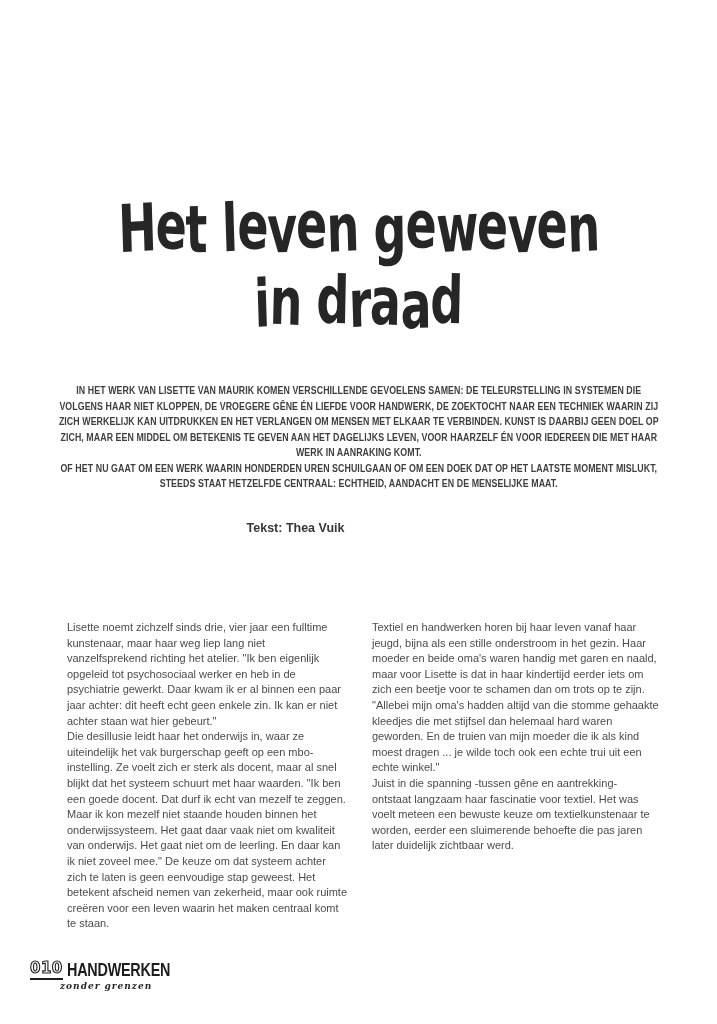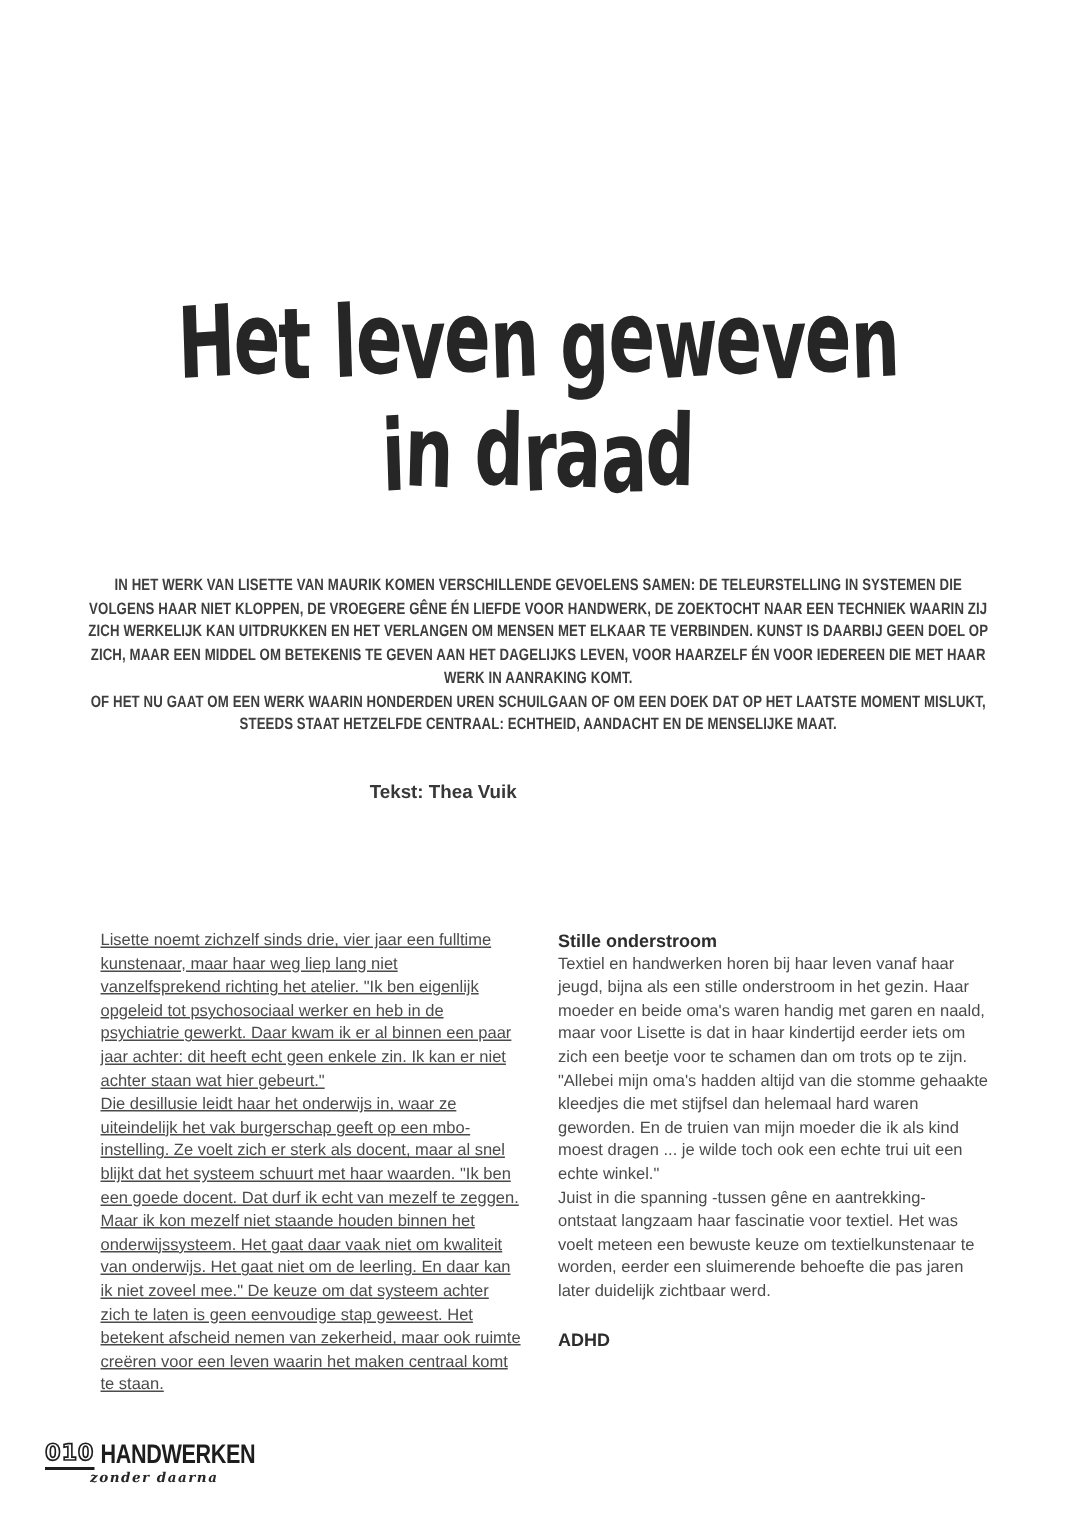--- a/index.html
+++ b/index.html
@@ -67,39 +67,39 @@
   }
 
   
   .column {
     position: absolute;
     top: 620px;
     font-size: 11px;
     line-height: 15.6px;
     color: #4b4b4b;
   }
-  .col-left  { left: 67px;  width: 281px; text-decoration: underline; }
+  .col-left  { left: 67px;  width: 281px; }
   .col-right { left: 372px; width: 287px; }
   .column p { margin: 0; }
   .section-heading {
     font-size: 12px;
     font-weight: 700;
     color: #2d2d2d;
     margin: 0;
   }
   .section + .section { margin-top: 16px; }
 
   
   .footer-logo {
     position: absolute;
     left: 30px;
     top: 960px;
     color: #1d1d1d;
   }
-  .footer-top { display: flex; align-items: flex-start; }
+  .footer-top { display: flex; align-items: center; }
   .page-number {
     font-family: "DejaVu Sans", sans-serif;
     font-weight: 700;
     font-size: 15px;
     line-height: 17px;
     letter-spacing: 0.5px;
     color: transparent;
     -webkit-text-stroke: 1.1px #1d1d1d;
     border-bottom: 2px solid #1d1d1d;
     padding-bottom: 1px;
@@ -145,30 +145,28 @@
     <div>Tekst: Thea Vuik</div>
   </div>
 
   <div class="column col-left">
     <p>Lisette noemt zichzelf sinds drie, vier jaar een fulltime kunstenaar, maar haar weg liep lang niet vanzelfsprekend richting het atelier. "Ik ben eigenlijk opgeleid tot psychosociaal werker en heb in de psychiatrie gewerkt. Daar kwam ik er al binnen een paar jaar achter: dit heeft echt geen enkele zin. Ik kan er niet achter staan wat hier gebeurt."</p>
     <p>Die desillusie leidt haar het onderwijs in, waar ze uiteindelijk het vak burgerschap geeft op een mbo-instelling. Ze voelt zich er sterk als docent, maar al snel blijkt dat het systeem schuurt met haar waarden. "Ik ben een goede docent. Dat durf ik echt van mezelf te zeggen. Maar ik kon mezelf niet staande houden binnen het onderwijssysteem. Het gaat daar vaak niet om kwaliteit van onderwijs. Het gaat niet om de leerling. En daar kan ik niet zoveel mee." De keuze om dat systeem achter zich te laten is geen eenvoudige stap geweest. Het betekent afscheid nemen van zekerheid, maar ook ruimte creëren voor een leven waarin het maken centraal komt te staan.</p>
   </div>
 
   <div class="column col-right">
     <div class="section">
-      <p class="section-heading">Stille onderstroom</p>
       <p>Textiel en handwerken horen bij haar leven vanaf haar jeugd, bijna als een stille onderstroom in het gezin. Haar moeder en beide oma's waren handig met garen en naald, maar voor Lisette is dat in haar kindertijd eerder iets om zich een beetje voor te schamen dan om trots op te zijn. "Allebei mijn oma's hadden altijd van die stomme gehaakte kleedjes die met stijfsel dan helemaal hard waren geworden. En de truien van mijn moeder die ik als kind moest dragen ... je wilde toch ook een echte trui uit een echte winkel."</p>
       <p>Juist in die spanning -tussen gêne en aantrekking- ontstaat langzaam haar fascinatie voor textiel. Het was voelt meteen een bewuste keuze om textielkunstenaar te worden, eerder een sluimerende behoefte die pas jaren later duidelijk zichtbaar werd.</p>
     </div>
     <div class="section">
-      <p class="section-heading">ADHD</p>
     </div>
   </div>
 
   <div class="footer-logo">
     <div class="footer-top">
       <span class="page-number">010</span>
       <span class="magazine-name">HANDWERKEN</span>
     </div>
-    <div class="magazine-tagline">zonder daarna</div>
+    <div class="magazine-tagline">zonder grenzen</div>
   </div>
 
 </div>
 
 </body></html>

